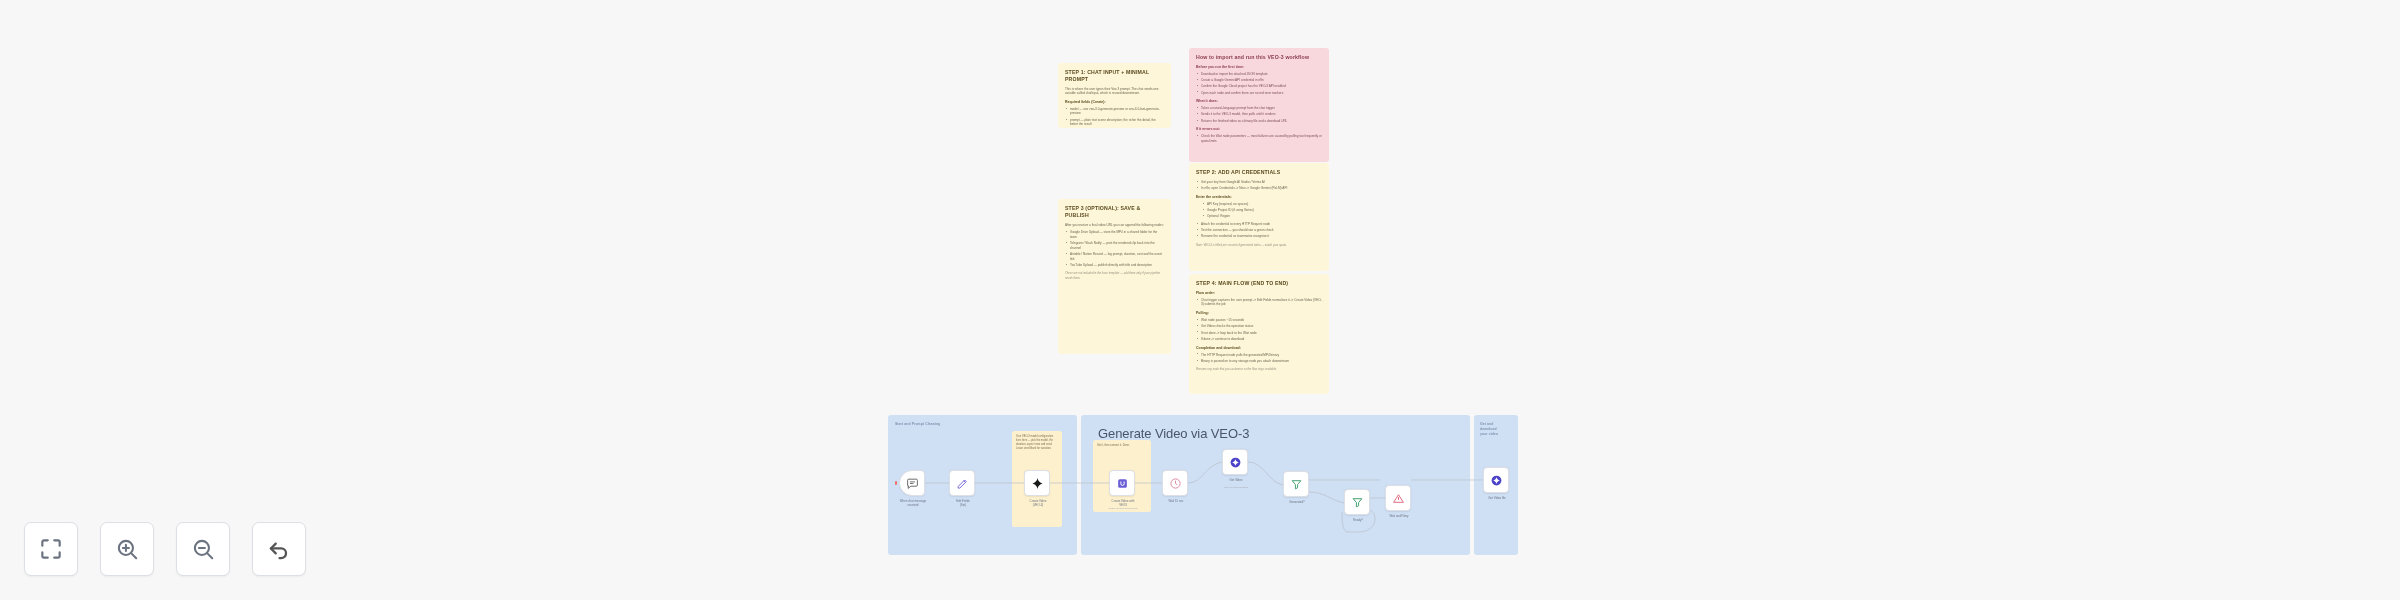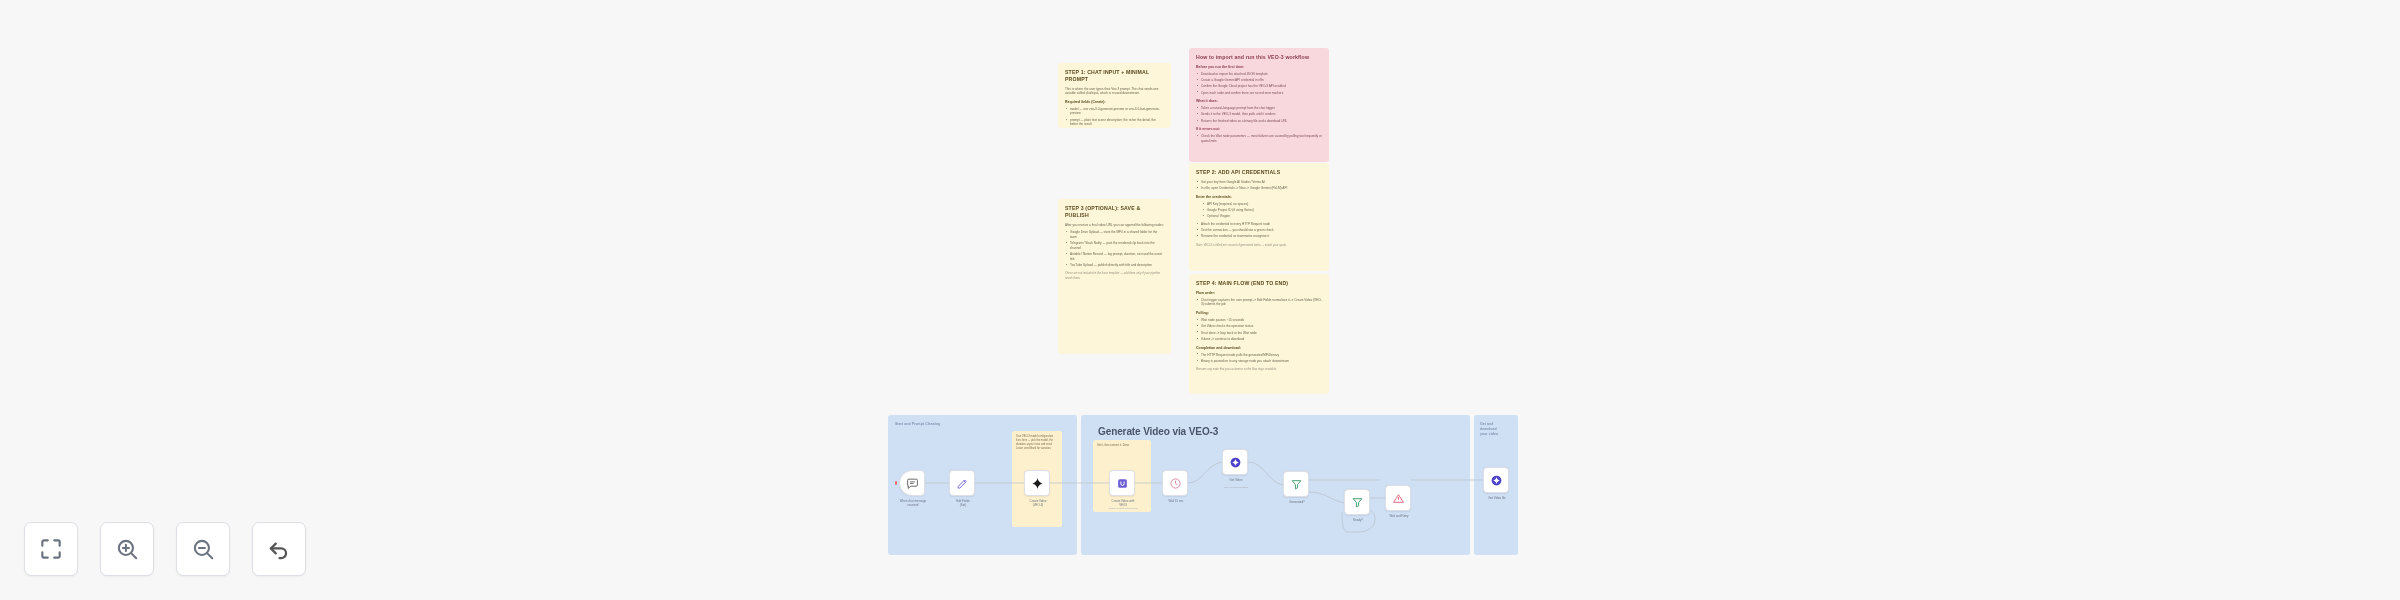--- a/index.html
+++ b/index.html
@@ -80,22 +80,22 @@
   .zone-title {
     position: absolute;
     font-size: 3.4px;
     font-weight: 600;
     color: #7e93ad;
     letter-spacing: .1px;
     white-space: pre-line;
     line-height: 1.5;
   }
   .zone-title.big {
-    font-size: 10px;
-    font-weight: 700;
+    font-size: 13px;
+    font-weight: 400;
     color: #4a5568;
     letter-spacing: -.1px;
   }
 
   .inner-note {
     position: absolute;
     background: #fdf0cd;
     border-radius: 2.5px;
     padding: 4px 4px;
   }

